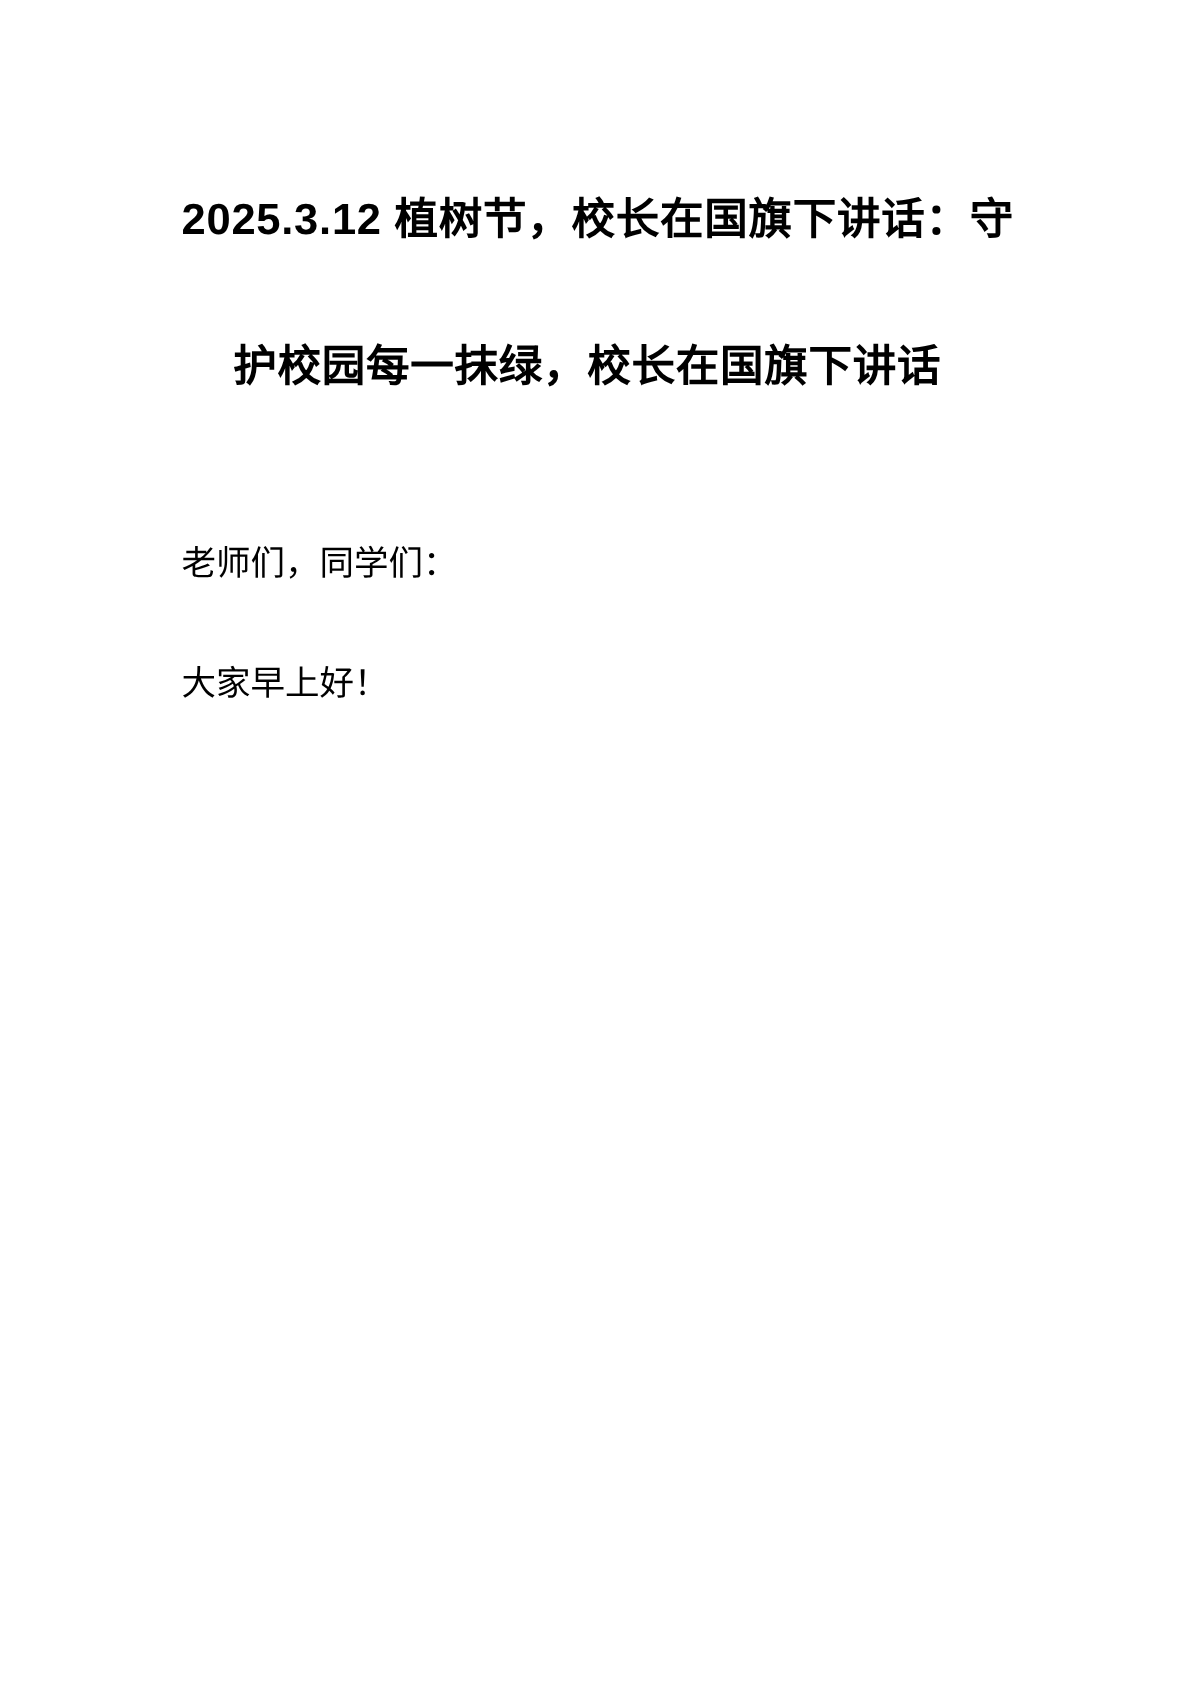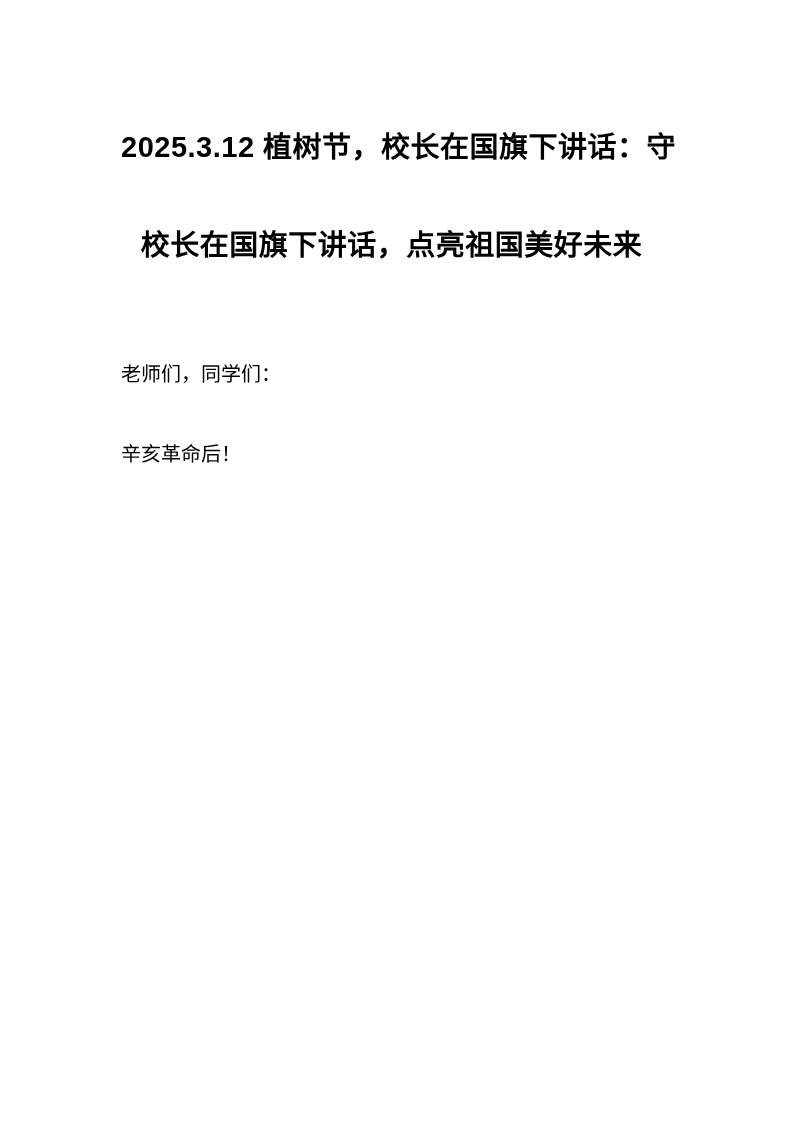--- a/index.html
+++ b/index.html
@@ -26,38 +26,37 @@
     line-height: 98px;
     text-align: center;
     letter-spacing: 0.5px;
   }
   .doc-title .title-line {
     display: block;
     white-space: nowrap;
   }
   .doc-body {
     margin-top: 60px;
-    font-size: 20px;
+    font-size: 23px;
     line-height: 43px;
     text-align: justify;
     text-justify: inter-ideograph;
-    font-family: Liberation Mono, monospace;
   }
   .doc-body p {
     margin: 0 0 37px 0;
   }
 </style>
 </head>
 <body>
 
 <div class="page">
 
   <h1 class="doc-title">
     <span class="title-line">2025.3.12 植树节，校长在国旗下讲话：守</span>
-    <span class="title-line">校长在国旗下讲话，点亮祖国美好未来</span>
+    <span class="title-line">护校园每一抹绿，校长在国旗下讲话</span>
   </h1>
 
   <div class="doc-body">
     <p>老师们，同学们：</p>
-    <p>辛亥革命后！</p>
+    <p>大家早上好！</p>
   </div>
 
 </div>
 
 </body></html>

